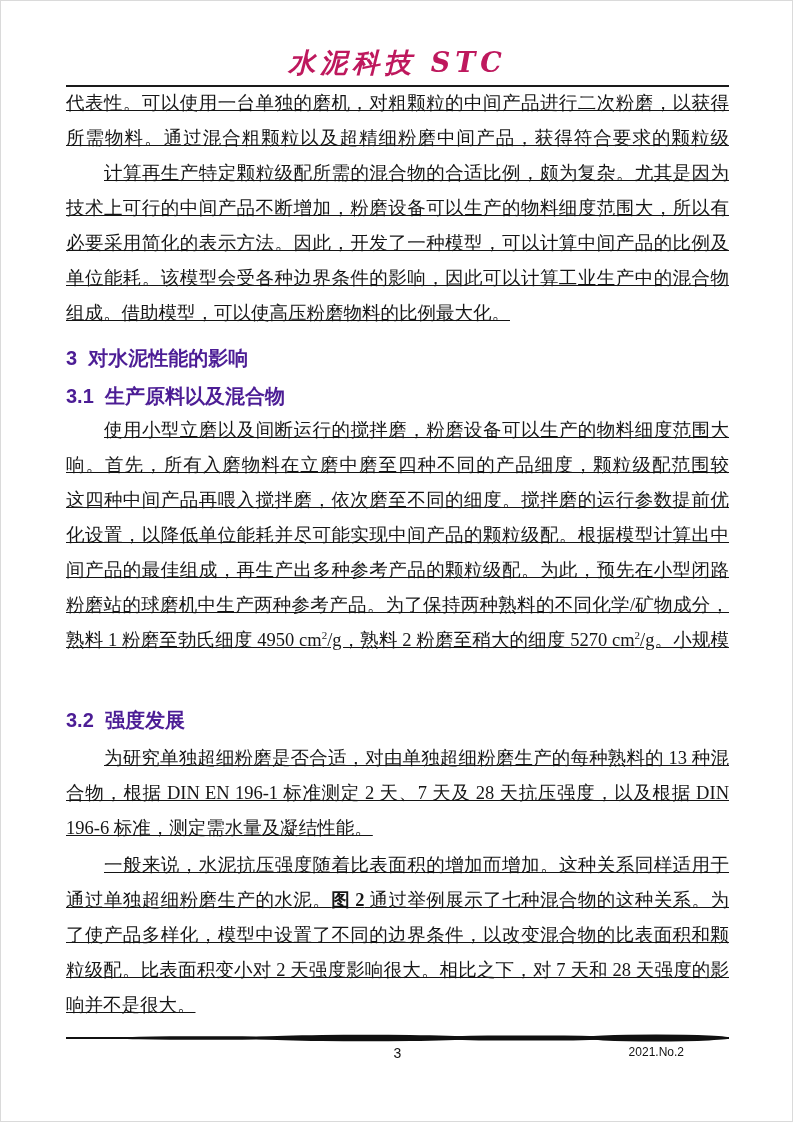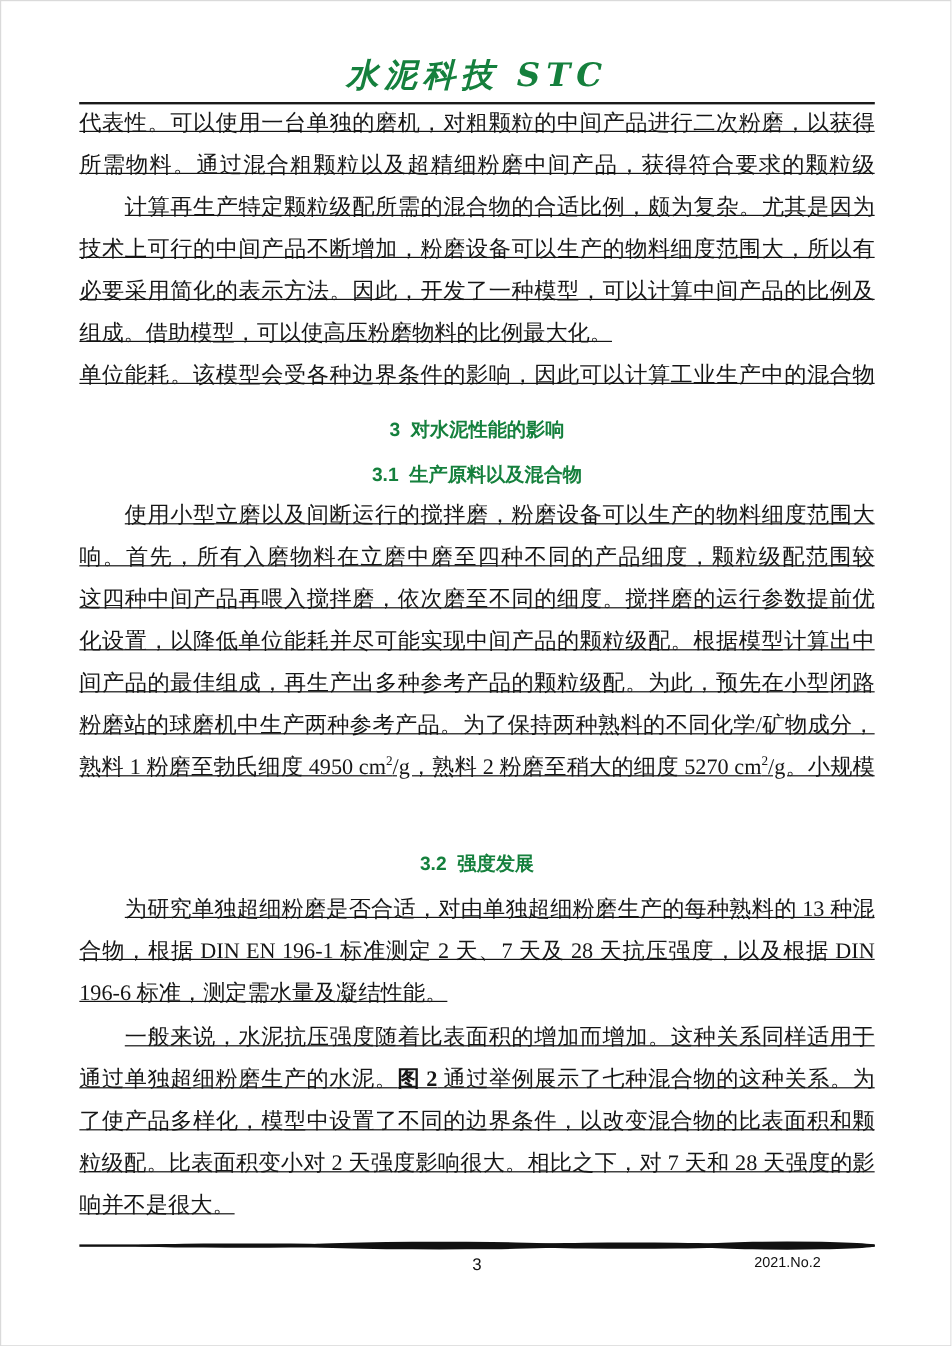--- a/index.html
+++ b/index.html
@@ -22,21 +22,21 @@
     position: absolute;
     top: 44px;
     left: 0;
     width: 793px;
     text-align: center;
     font-family: "DejaVu Serif", serif;
     font-size: 27px;
     font-weight: bold;
     font-style: italic;
     letter-spacing: 5px;
-    color: #15803d;
+    color: #be185d;
   }
   .header-rule {
     position: absolute;
     top: 84px;
     left: 65px;
     width: 663px;
     height: 2px;
     background: #1a1a1a;
   }
   .block {
@@ -74,24 +74,23 @@
     font-weight: bold;
   }
   .heading {
     position: absolute;
     left: 65px;
     width: 663px;
     height: 35px;
     line-height: 35px;
     font-family: "Liberation Sans", sans-serif;
     font-weight: bold;
-    font-size: 16px;
-    color: #15803d;
+    font-size: 20px;
+    color: #4c1d95;
     white-space: pre;
-    text-align: center;
   }
   .footer-rule {
     position: absolute;
     top: 1030px;
     left: 65px;
     width: 663px;
     height: 14px;
   }
   .footer-row {
     position: absolute;
@@ -126,22 +125,22 @@
 
   <div class="block" style="top:85px">
     <div class="line j">代表性。可以使用一台单独的磨机，对粗颗粒的中间产品进行二次粉磨，以获得</div>
     <div class="line j">所需物料。通过混合粗颗粒以及超精细粉磨中间产品，获得符合要求的颗粒级配。</div>
   </div>
 
   <div class="block" style="top:155px">
     <div class="line j ind">计算再生产特定颗粒级配所需的混合物的合适比例，颇为复杂。尤其是因为</div>
     <div class="line j">技术上可行的中间产品不断增加，粉磨设备可以生产的物料细度范围大，所以有</div>
     <div class="line j">必要采用简化的表示方法。因此，开发了一种模型，可以计算中间产品的比例及</div>
+    <div class="line j">单位能耗。该模型会受各种边界条件的影响，因此可以计算工业生产中的混合物</div>
     <div class="line">组成。借助模型，可以使高压粉磨物料的比例最大化。</div>
-    <div class="line j">单位能耗。该模型会受各种边界条件的影响，因此可以计算工业生产中的混合物</div>
   </div>
 
   <div class="heading" style="top:340px">3  对水泥性能的影响</div>
   <div class="heading" style="top:378px">3.1  生产原料以及混合物</div>
 
   <div class="block" style="top:412px">
     <div class="line j ind">使用小型立磨以及间断运行的搅拌磨，粉磨设备可以生产的物料细度范围大</div>
     <div class="line j">响。首先，所有入磨物料在立磨中磨至四种不同的产品细度，颗粒级配范围较窄。</div>
     <div class="line j">这四种中间产品再喂入搅拌磨，依次磨至不同的细度。搅拌磨的运行参数提前优</div>
     <div class="line j">化设置，以降低单位能耗并尽可能实现中间产品的颗粒级配。根据模型计算出中</div>

